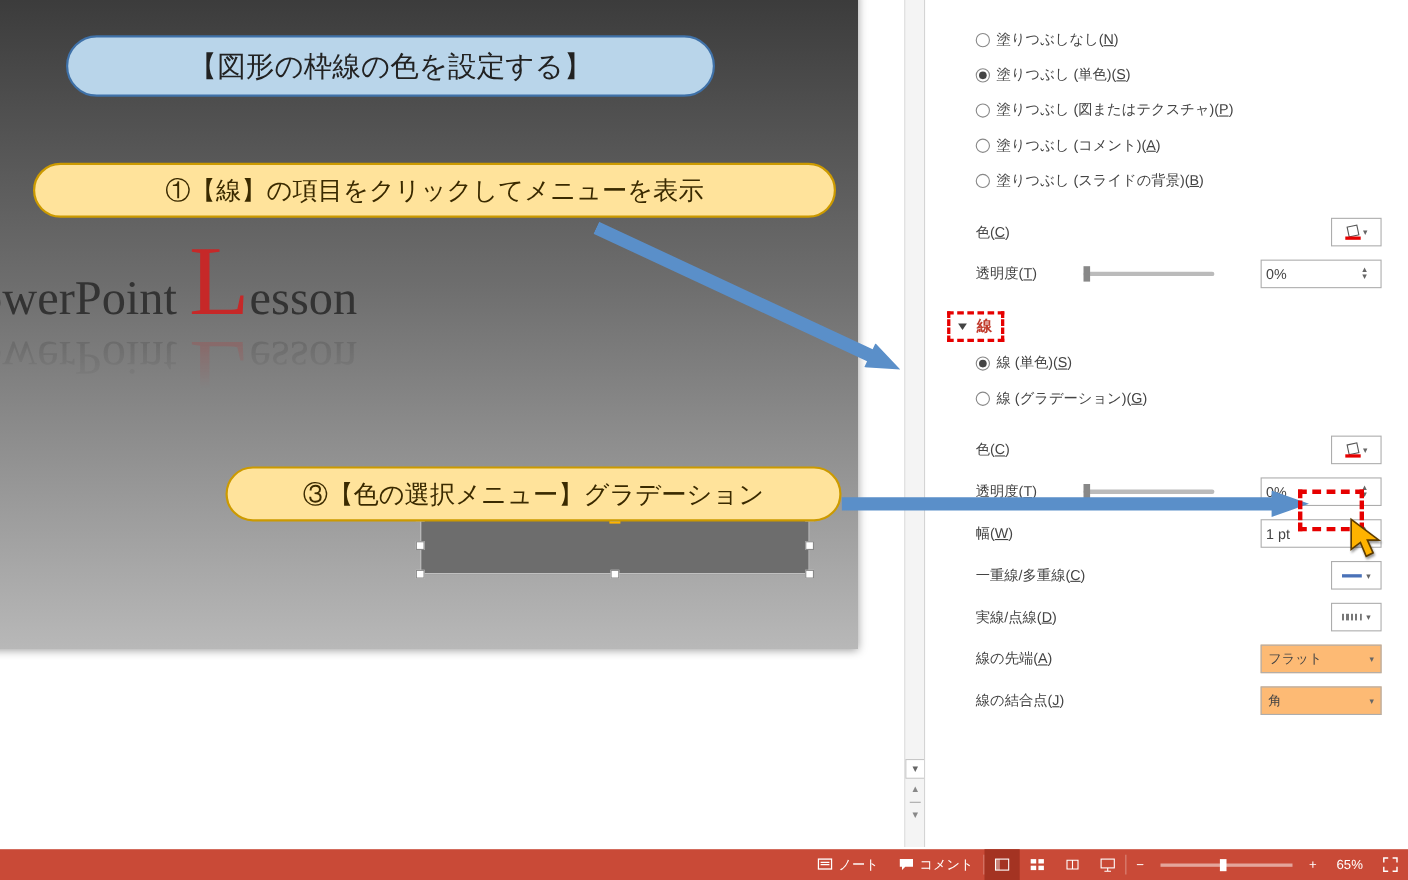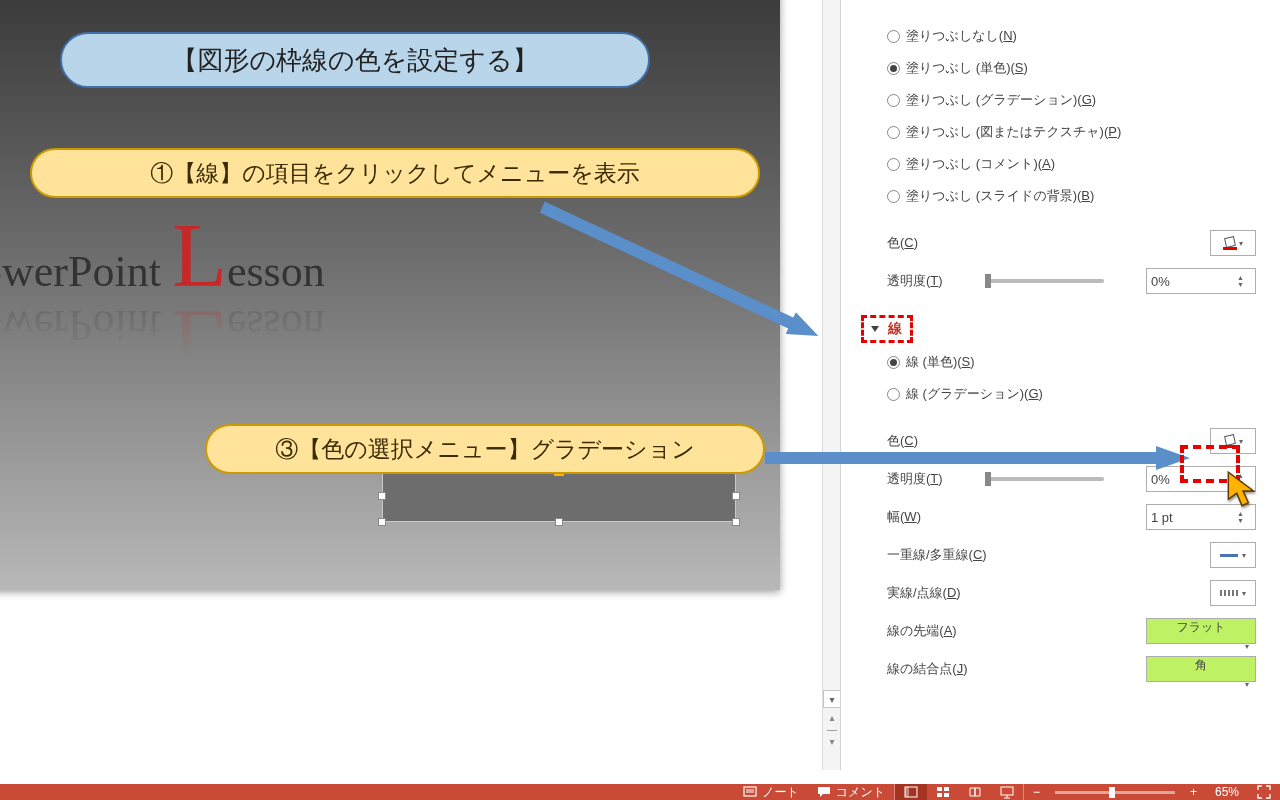--- a/index.html
+++ b/index.html
@@ -138,22 +138,22 @@
   }
   .combo-btn {
     width: 46px; height: 26px; border: 1px solid #adadad; background: #fff;
     display: flex; align-items: center; justify-content: center; gap: 4px; font-size: 11px;
   }
   .combo-btn .dd { font-size: 8px; color: #666; }
   .linepattern { width: 18px; border-top: 3px solid #4a72b8; }
   .dashpattern { width: 18px; height: 6px; background:
     repeating-linear-gradient(90deg,#777 0,#777 2px,transparent 2px,transparent 4px); }
   .wide-combo {
-    width: 110px; height: 26px; border: 1px solid #adadad; background: #bef264;
-    display: flex; align-items: center; padding: 0 6px; gap: 6px; font-size: 12px; flex-direction: column;
+    width: 110px; height: 26px; border: 1px solid #adadad; background: #fdba74;
+    display: flex; align-items: center; padding: 0 6px; gap: 6px; font-size: 12px;
   }
   .wide-combo .dd { margin-left: auto; font-size: 8px; color: #666; }
 
   
   .callout-blue {
     position: absolute; left: 60px; top: 32px; width: 590px; height: 56px;
     background: #b9d5ea; border: 2px solid #3f71a8; border-radius: 28px;
     display: flex; align-items: center; justify-content: center;
     font-size: 26px; color: #222;
   }
@@ -183,21 +183,21 @@
   }
   .red-box-colorbtn { left: 1180px; top: 445px; width: 60px; height: 38px; z-index: 10; }
   .cursor {
     position: absolute; left: 1225px; top: 470px; z-index: 20;
     width: 34px; height: 42px;
   }
   .cursor svg { width: 100%; height: 100%; filter: drop-shadow(1px 2px 1px rgba(0,0,0,.4)); }
 
   
   .status-bar {
-    position: absolute; left: 0; bottom: 0; width: 1280px; height: 16px;
+    position: absolute; left: 0; bottom: 0; width: 1280px; height: 28px;
     background: #c94a37; color: #fff; font-size: 12px;
     display: flex; align-items: center;
   }
   .status-bar .spacer { flex: 1; }
   .status-bar .item {
     display: flex; align-items: center; gap: 5px; padding: 0 9px; height: 100%;
   }
   .status-bar .item.active { background: #a43322; }
   .status-bar .divider { width: 1px; height: 18px; background: rgba(255,255,255,.35); }
   .zoom-track {
@@ -247,24 +247,20 @@
       <div class="radio-row">
         <span class="radio-dot"></span>
         <label><span>塗りつぶしなし(</span><span class="u">N</span><span>)</span></label>
       </div>
       <div class="radio-row">
         <span class="radio-dot sel"></span>
         <label><span>塗りつぶし (単色)(</span><span class="u">S</span><span>)</span></label>
       </div>
       <div class="radio-row">
         <span class="radio-dot"></span>
-        <label><span>塗りつぶし (グラデーション)(</span><span class="u">G</span><span>)</span></label>
-      </div>
-      <div class="radio-row">
-        <span class="radio-dot"></span>
         <label><span>塗りつぶし (図またはテクスチャ)(</span><span class="u">P</span><span>)</span></label>
       </div>
       <div class="radio-row">
         <span class="radio-dot"></span>
         <label><span>塗りつぶし (コメント)(</span><span class="u">A</span><span>)</span></label>
       </div>
       <div class="radio-row">
         <span class="radio-dot"></span>
         <label><span>塗りつぶし (スライドの背景)(</span><span class="u">B</span><span>)</span></label>
       </div>

